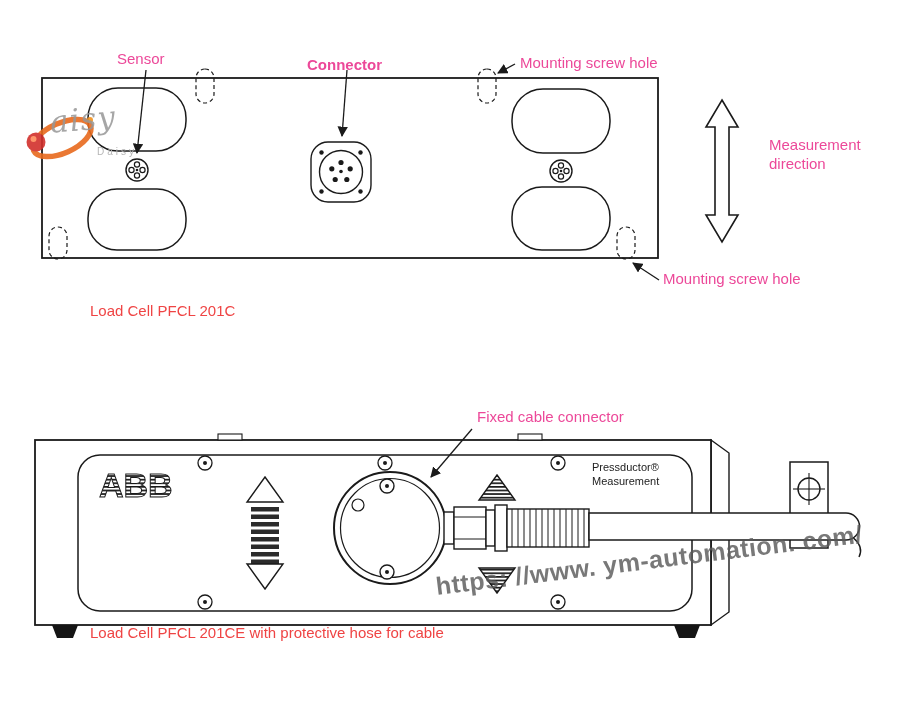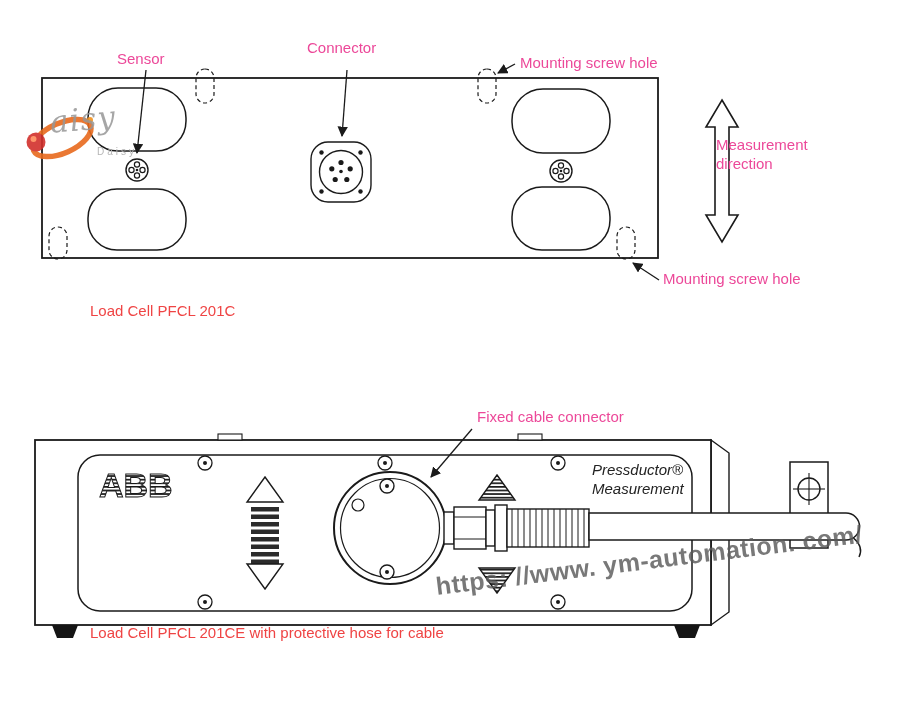--- a/index.html
+++ b/index.html
@@ -2,21 +2,21 @@
 <html><head>
 <meta charset="utf-8">
 <style>
   html,body{margin:0;padding:0;background:#ffffff;}
   .canvas{position:relative;width:908px;height:704px;background:#fff;overflow:hidden;
           font-family:"Liberation Sans",sans-serif;color:#161616;}
   .art{position:absolute;left:0;top:0;width:908px;height:704px;}
   .lbl{position:absolute;font-size:15px;color:#ec4899;white-space:nowrap;}
   .cap{position:absolute;font-size:15px;color:#ef4444;white-space:nowrap;}
   .measure{white-space:normal;width:140px;line-height:1.25;}
-  .press{position:absolute;font-size:15px;line-height:1.25;color:#222;font-style:italic;}
+  .press{position:absolute;font-size:11px;line-height:1.25;color:#222;}
   .wm-url{position:absolute;left:436px;top:572px;font-size:25px;font-weight:600;
           color:rgba(90,90,90,0.82);transform:rotate(-7deg);transform-origin:left center;
           white-space:nowrap;letter-spacing:.5px;}
   .wm-daisy{position:absolute;left:50px;top:101px;font-size:31px;font-style:italic;
           font-family:"DejaVu Serif",serif;color:rgba(150,150,150,0.85);
           transform:rotate(-5deg);letter-spacing:1px;}
   .wm-daisy-sub{position:absolute;left:97px;top:146px;font-size:10px;color:#b5b5b5;
           letter-spacing:3px;}
 </style>
 </head>
@@ -212,23 +212,23 @@
       </g>
 
       <polygon points="52,625 78,625 73,638 57,638" fill="#151515" stroke="none"></polygon>
       <polygon points="674,625 700,625 695,638 679,638" fill="#151515" stroke="none"></polygon>
 
       <line x1="472" y1="429" x2="431" y2="477" stroke-width="1.3" marker-end="url(#arw)"></line>
     </g>
   </svg>
 
   <div class="lbl" style="left:117px;top:50px;">Sensor</div>
-  <div class="lbl" style="left:307px;top:39px;">Connector</div>
+  <div class="lbl" style="left:307px;top:56px;font-weight:bold;">Connector</div>
   <div class="lbl" style="left:520px;top:54px;">Mounting screw hole</div>
-  <div class="lbl measure" style="left:716px;top:136px;">Measurement direction</div>
+  <div class="lbl measure" style="left:769px;top:136px;">Measurement direction</div>
   <div class="lbl" style="left:663px;top:270px;">Mounting screw hole</div>
   <div class="cap" style="left:90px;top:302px;">Load Cell PFCL 201C</div>
 
   <div class="lbl" style="left:477px;top:408px;text-align:right;">Fixed cable connector</div>
   <div class="press" style="left:592px;top:461px;">
     <div>Pressductor®</div>
     <div>Measurement</div>
   </div>
   <div class="cap" style="left:90px;top:624px;">Load Cell PFCL 201CE with protective hose for cable</div>
 

